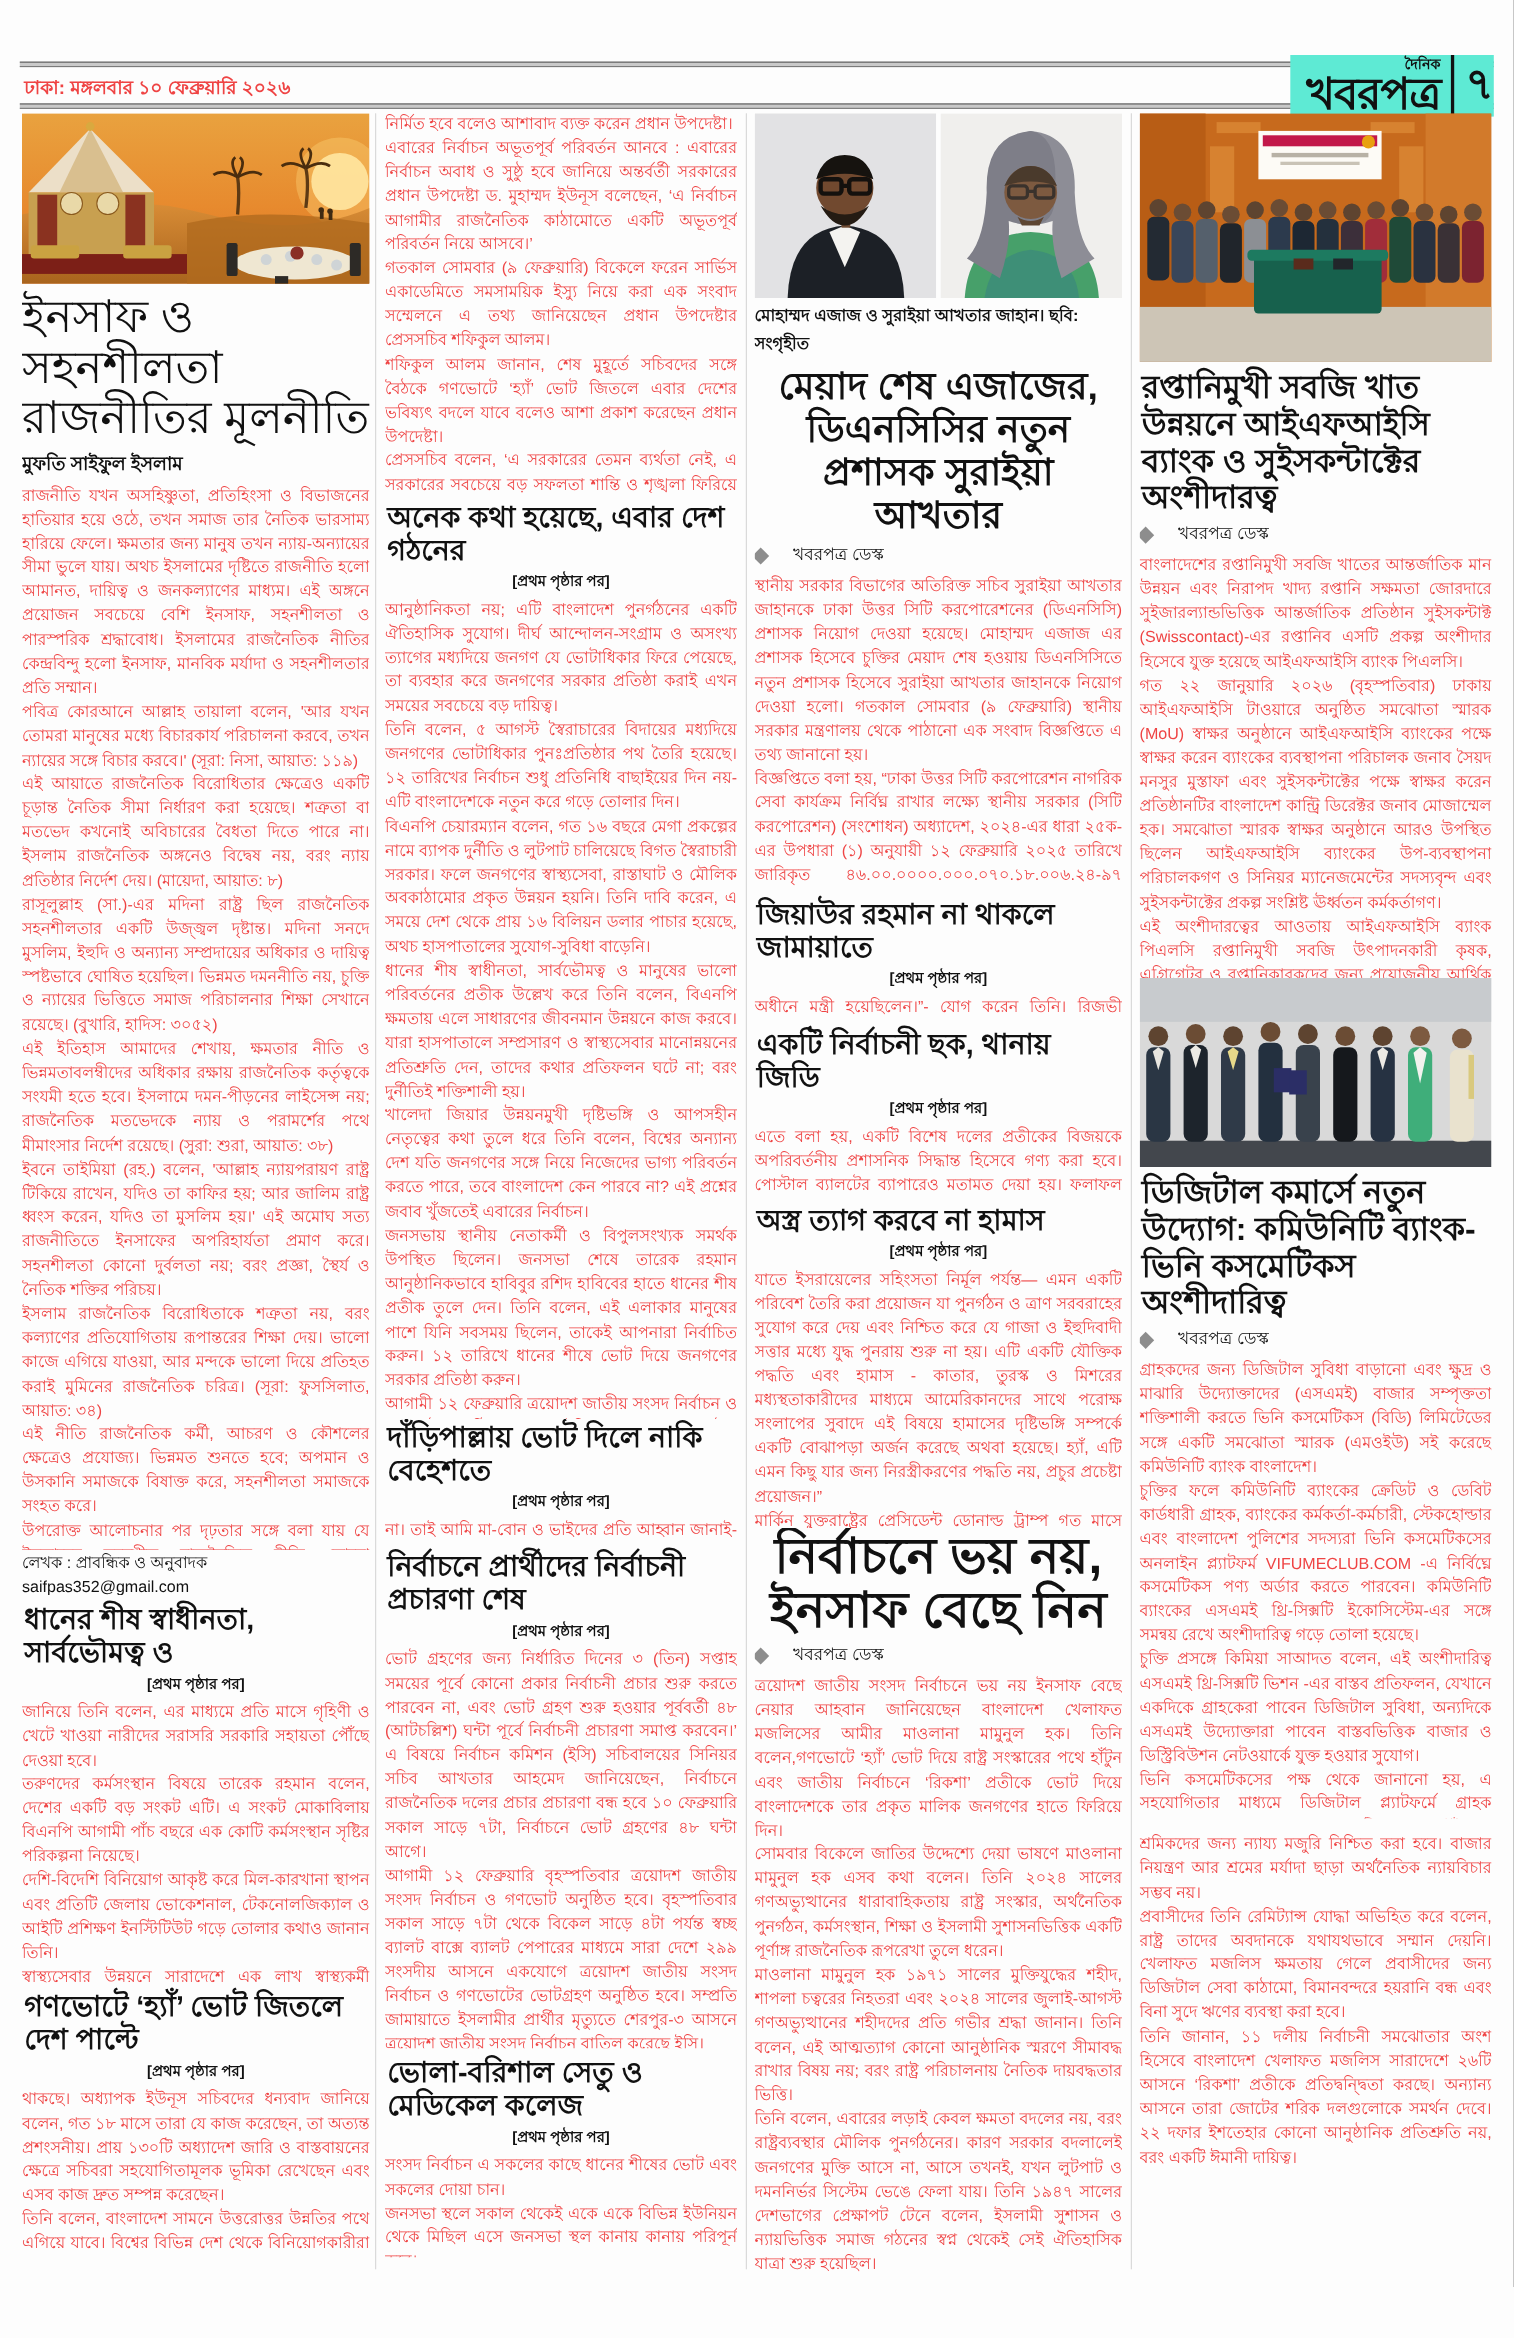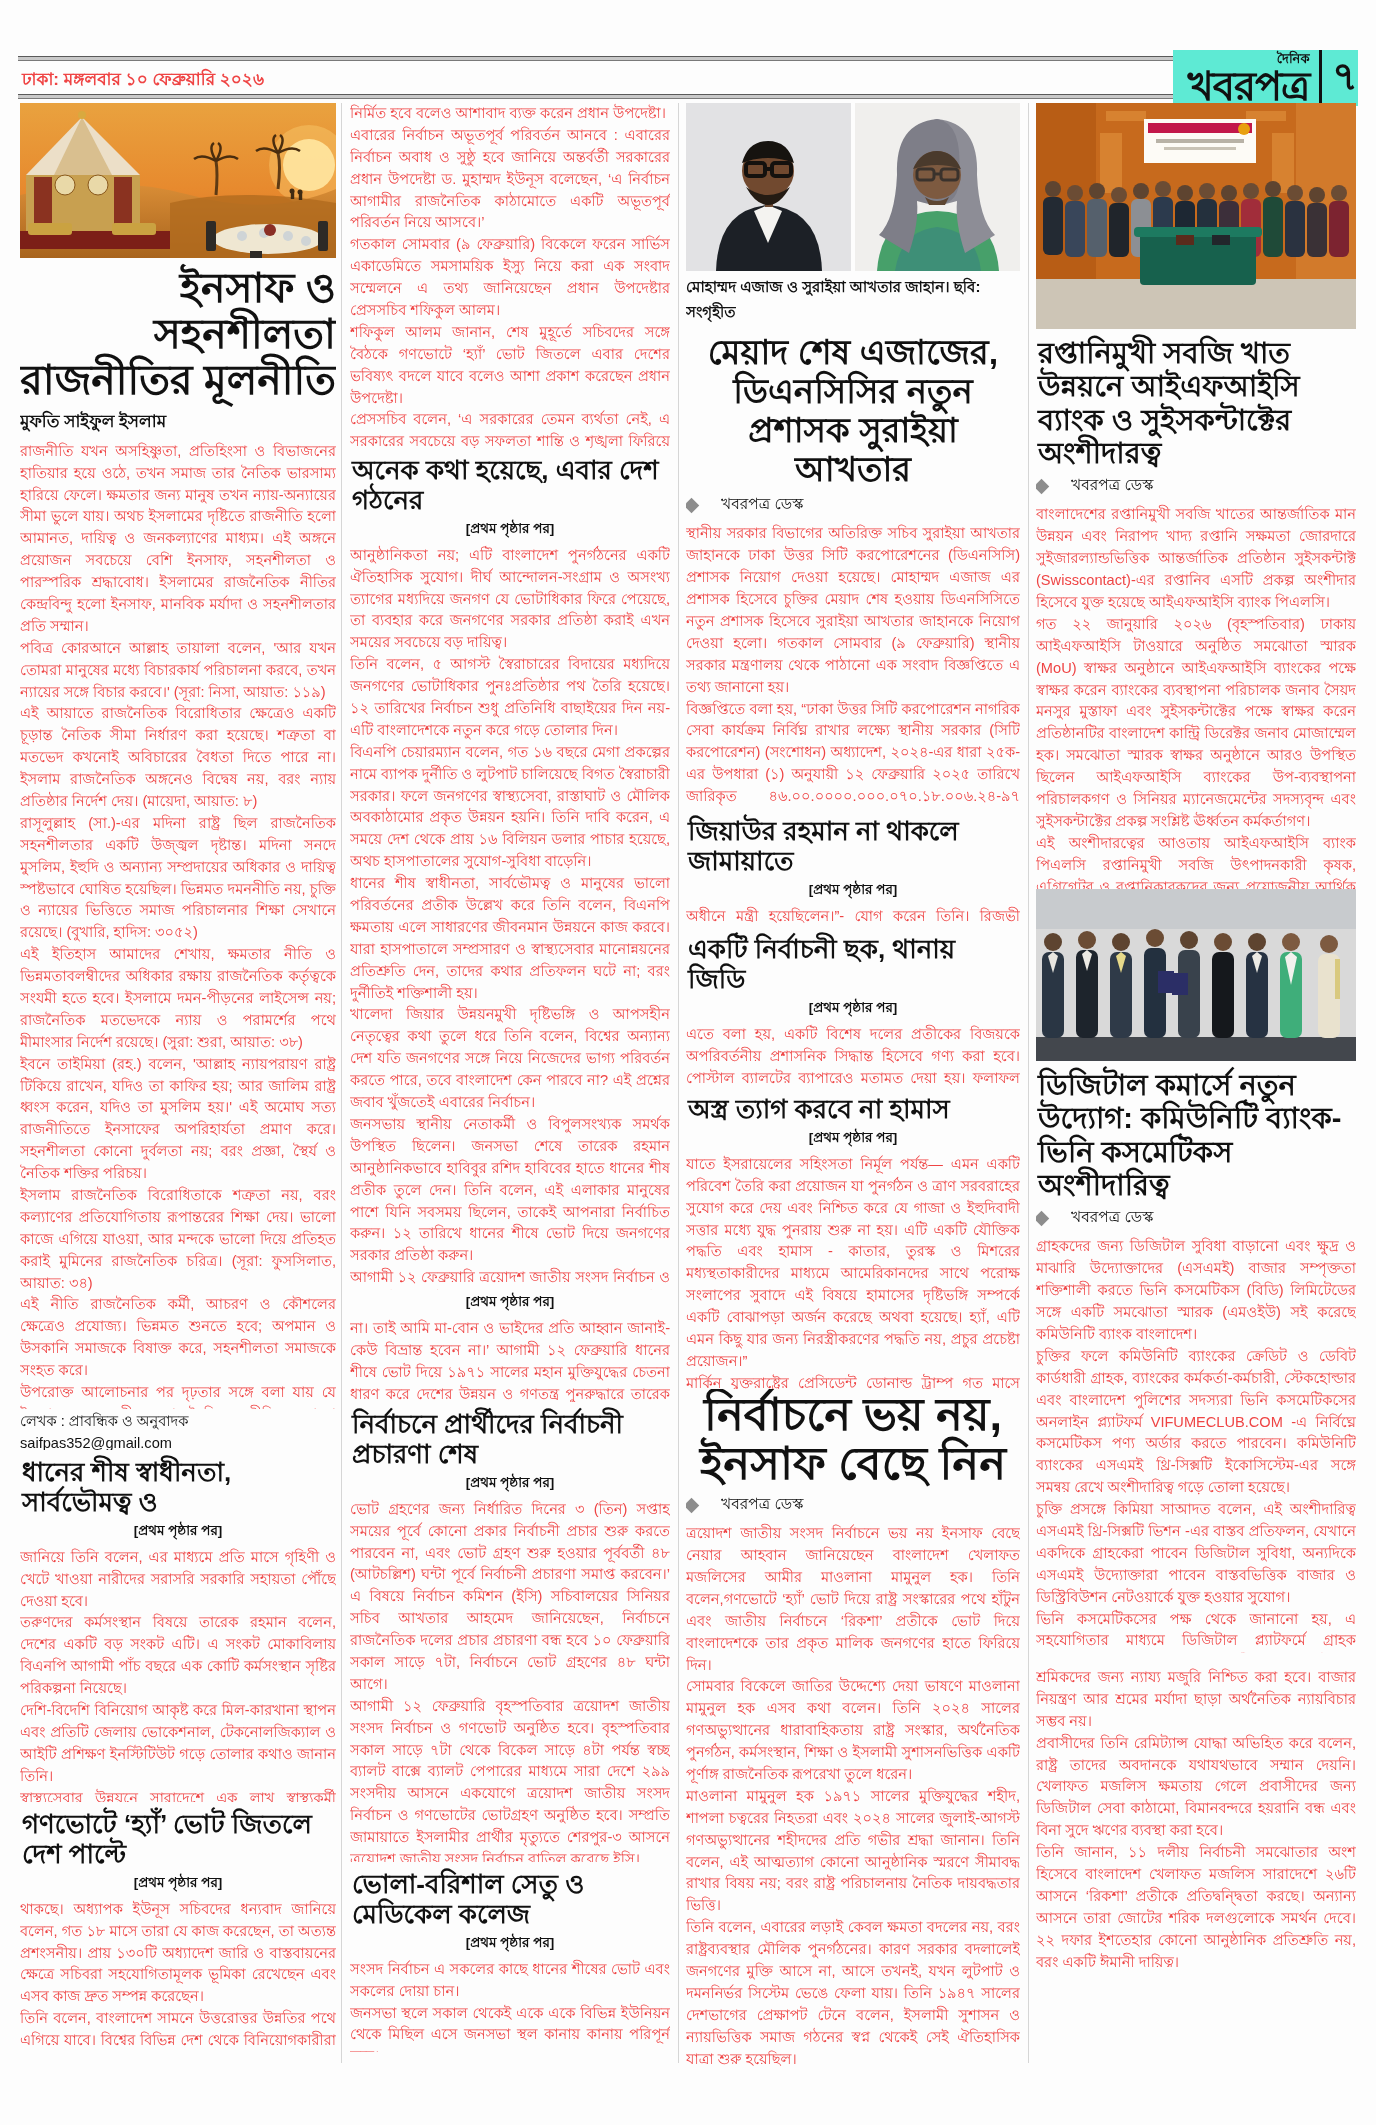--- a/index.html
+++ b/index.html
@@ -14,21 +14,21 @@
   .mast-text{display:flex;flex-direction:column;align-items:flex-end;justify-content:flex-end;line-height:1}
   .mast-small{font-size:13px;font-weight:bold;margin-bottom:1px}
   .mast-big{font-size:40px;font-weight:800;letter-spacing:-1px}
   .mast-div{width:2.5px;background:#111;margin:0 10px}
   .mast-page{font-size:40px;font-weight:800;display:flex;align-items:center}
   .col{position:absolute;top:103px;height:2008px;overflow:hidden}
   .vsep{position:absolute;top:103px;height:1960px;width:1px;background:#d6d6d6}
   .photo{display:block;width:100%;}
   .art{overflow:hidden;position:relative}
   .body p{font-size:14.6px;line-height:1.5;text-align:justify;color:#ef4444}
-  .h-xl{font-size:41px;line-height:1.12;text-align:right;font-weight:700;margin:8px 0 4px}
+  .h-xl{font-size:41px;line-height:1.12;text-align:left;font-weight:400;margin:8px 0 4px}
   .h-lg{font-size:34px;line-height:1.15;text-align:center;font-weight:800;margin:6px 0 2px}
   .h-md{font-size:26px;line-height:1.15;font-weight:800;margin:8px 2px 2px}
   .h-huge{font-size:45px;line-height:1.08;text-align:center;font-weight:800;margin:2px 0 4px}
   .kicker{font-size:25px;line-height:1.1;text-align:center;font-weight:800;margin:10px 0 0}
   .cont{font-size:13.5px;font-weight:bold;text-align:center;margin:1px 0 4px}
   .byline-plain{font-size:17px;font-weight:bold;margin:2px 0 5px}
   .byline-desk{font-size:15.5px;font-weight:normal;margin:3px 0 5px;display:flex;align-items:center;gap:24px}
   .diamond{width:11px;height:11px;background:#8d8d8d;transform:rotate(45deg);display:inline-block;flex:0 0 auto}
   .caption{font-size:15px;font-weight:bold;margin:4px 0 2px}
   .writer-line{font-size:14.6px;line-height:1.5;text-align:left;margin-top:2px}
@@ -170,20 +170,21 @@
           <p>আনুষ্ঠানিকতা নয়; এটি বাংলাদেশ পুনর্গঠনের একটি ঐতিহাসিক সুযোগ। দীর্ঘ আন্দোলন-সংগ্রাম ও অসংখ্য ত্যাগের মধ্যদিয়ে জনগণ যে ভোটাধিকার ফিরে পেয়েছে, তা ব্যবহার করে জনগণের সরকার প্রতিষ্ঠা করাই এখন সময়ের সবচেয়ে বড় দায়িত্ব।</p>
           <p>তিনি বলেন, ৫ আগস্ট স্বৈরাচারের বিদায়ের মধ্যদিয়ে জনগণের ভোটাধিকার পুনঃপ্রতিষ্ঠার পথ তৈরি হয়েছে। ১২ তারিখের নির্বাচন শুধু প্রতিনিধি বাছাইয়ের দিন নয়-এটি বাংলাদেশকে নতুন করে গড়ে তোলার দিন।</p>
           <p>বিএনপি চেয়ারম্যান বলেন, গত ১৬ বছরে মেগা প্রকল্পের নামে ব্যাপক দুর্নীতি ও লুটপাট চালিয়েছে বিগত স্বৈরাচারী সরকার। ফলে জনগণের স্বাস্থ্যসেবা, রাস্তাঘাট ও মৌলিক অবকাঠামোর প্রকৃত উন্নয়ন হয়নি। তিনি দাবি করেন, এ সময়ে দেশ থেকে প্রায় ১৬ বিলিয়ন ডলার পাচার হয়েছে, অথচ হাসপাতালের সুযোগ-সুবিধা বাড়েনি।</p>
           <p>ধানের শীষ স্বাধীনতা, সার্বভৌমত্ব ও মানুষের ভালো পরিবর্তনের প্রতীক উল্লেখ করে তিনি বলেন, বিএনপি ক্ষমতায় এলে সাধারণের জীবনমান উন্নয়নে কাজ করবে। যারা হাসপাতালে সম্প্রসারণ ও স্বাস্থ্যসেবার মানোন্নয়নের প্রতিশ্রুতি দেন, তাদের কথার প্রতিফলন ঘটে না; বরং দুর্নীতিই শক্তিশালী হয়।</p>
           <p>খালেদা জিয়ার উন্নয়নমুখী দৃষ্টিভঙ্গি ও আপসহীন নেতৃত্বের কথা তুলে ধরে তিনি বলেন, বিশ্বের অন্যান্য দেশ যতি জনগণের সঙ্গে নিয়ে নিজেদের ভাগ্য পরিবর্তন করতে পারে, তবে বাংলাদেশ কেন পারবে না? এই প্রশ্নের জবাব খুঁজতেই এবারের নির্বাচন।</p>
           <p>জনসভায় স্থানীয় নেতাকর্মী ও বিপুলসংখ্যক সমর্থক উপস্থিত ছিলেন। জনসভা শেষে তারেক রহমান আনুষ্ঠানিকভাবে হাবিবুর রশিদ হাবিবের হাতে ধানের শীষ প্রতীক তুলে দেন। তিনি বলেন, এই এলাকার মানুষের পাশে যিনি সবসময় ছিলেন, তাকেই আপনারা নির্বাচিত করুন। ১২ তারিখে ধানের শীষে ভোট দিয়ে জনগণের সরকার প্রতিষ্ঠা করুন।</p>
           <p>আগামী ১২ ফেব্রুয়ারি ত্রয়োদশ জাতীয় সংসদ নির্বাচন ও গণভোট অনুষ্ঠিত হবে। ওইদিন সকাল সাড়ে ৭টায় ভোটগ্রহণ শুরু হবে, চলবে বিকেল সাড়ে ৪টা পর্যন্ত।</p>
         </div>
     </div>
     <div class="art" style="height:112px">
+      <h2 class="h-md" style="margin-top:2px">দাঁড়িপাল্লায় ভোট দিলে নাকি বেহেশতে</h2>
       <div class="cont">[প্রথম পৃষ্ঠার পর]</div>
       <div class="body">
           <p>না। তাই আমি মা-বোন ও ভাইদের প্রতি আহ্বান জানাই-কেউ বিভ্রান্ত হবেন না।’ আগামী ১২ ফেব্রুয়ারি ধানের শীষে ভোট দিয়ে ১৯৭১ সালের মহান মুক্তিযুদ্ধের চেতনা ধারণ করে দেশের উন্নয়ন ও গণতন্ত্র পুনরুদ্ধারে তারেক রহমানকে প্রধানমন্ত্রী করার আহ্বান জানান তিনি।</p>
         </div>
     </div>
     <div class="art" style="height:460px">
       <h2 class="h-md">নির্বাচনে প্রার্থীদের নির্বাচনী প্রচারণা শেষ</h2>
       <div class="cont">[প্রথম পৃষ্ঠার পর]</div>
       <div class="body">
           <p>ভোট গ্রহণের জন্য নির্ধারিত দিনের ৩ (তিন) সপ্তাহ সময়ের পূর্বে কোনো প্রকার নির্বাচনী প্রচার শুরু করতে পারবেন না, এবং ভোট গ্রহণ শুরু হওয়ার পূর্ববর্তী ৪৮ (আটচল্লিশ) ঘন্টা পূর্বে নির্বাচনী প্রচারণা সমাপ্ত করবেন।’ এ বিষয়ে নির্বাচন কমিশন (ইসি) সচিবালয়ের সিনিয়র সচিব আখতার আহমেদ জানিয়েছেন, নির্বাচনে রাজনৈতিক দলের প্রচার প্রচারণা বন্ধ হবে ১০ ফেব্রুয়ারি সকাল সাড়ে ৭টা, নির্বাচনে ভোট গ্রহণের ৪৮ ঘন্টা আগে।</p>

